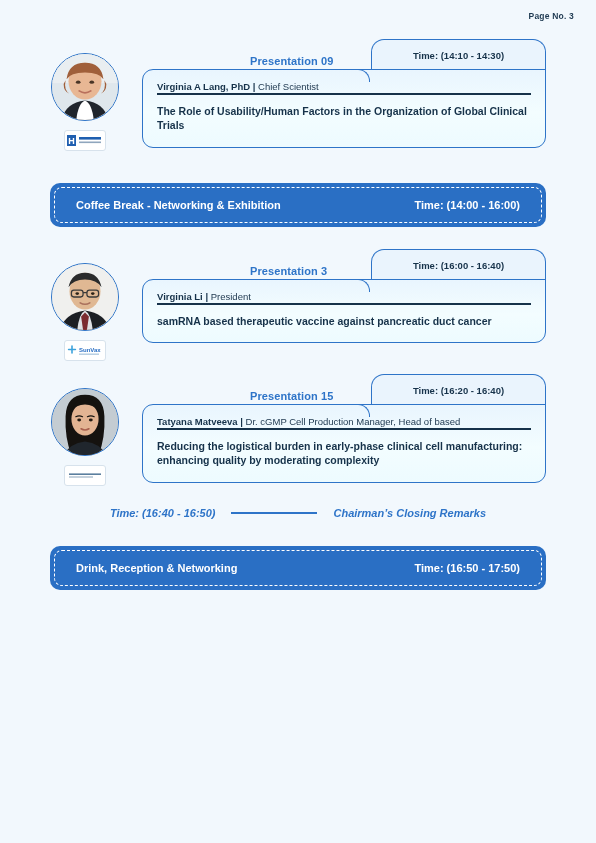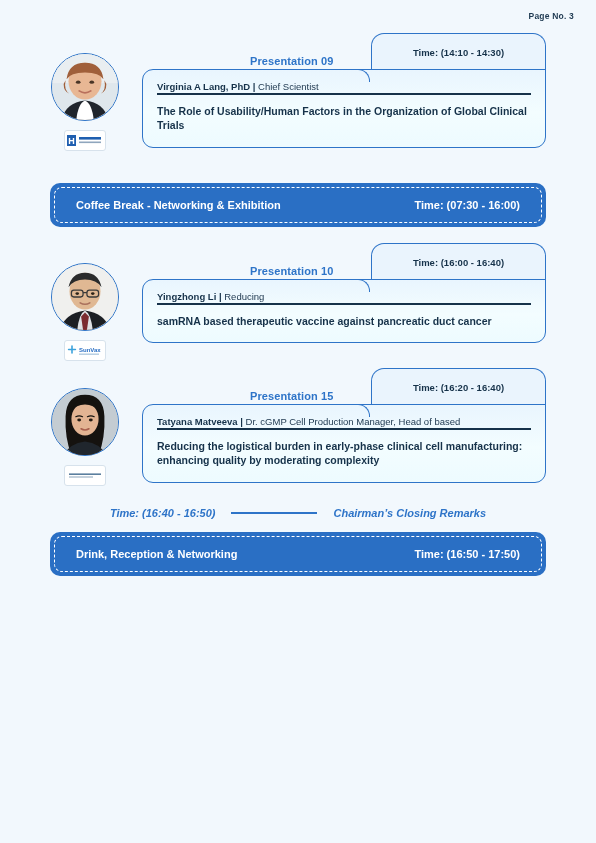--- a/index.html
+++ b/index.html
@@ -102,21 +102,21 @@
     letter-spacing: .1px;
     white-space: nowrap;
   }
 
   
   .time-tab {
     position: absolute;
     right: 0;
     bottom: -1px;
     width: 175px;
-    height: 37px;
+    height: 31px;
     background: #eaf4fd;
     border: 1.2px solid #2e74c8;
     border-bottom: none;
     border-radius: 13px 13px 0 0;
     display: flex;
     align-items: center;
     justify-content: center;
   }
   .time-tab span {
     font-size: 9.5px;
@@ -281,21 +281,21 @@
         </div>
         <div class="divider"></div>
         <div class="talk-title">The Role of Usability/Human Factors in the Organization of Global Clinical Trials</div>
       </div>
     </div>
   </div>
 
   <div class="banner" style="top:183px;">
     <div class="banner-inner">
       <span>Coffee Break - Networking &amp; Exhibition</span>
-      <span>Time: (07:30 - 16:00)</span>
+      <span>Time: (14:00 - 16:00)</span>
     </div>
   </div>
 
   <div class="pres-row" style="top:255px;">
 
     <div class="speaker">
       <div class="avatar">
         <svg viewBox="0 0 68 68">
           <rect width="68" height="68" fill="#f0f0ee"></rect>
           <ellipse cx="34" cy="28" rx="16" ry="19" fill="#e0b893"></ellipse>
@@ -318,31 +318,31 @@
             <line x1="2.6" y1="6.5" x2="9.4" y2="6.5"></line>
           </g>
           <text x="13" y="9" font-family="Liberation Sans, sans-serif" font-size="6" font-weight="bold" fill="#2a6fc4">SunVax</text>
           <rect x="13" y="10.6" width="20" height="1.1" fill="#9dbdd8"></rect>
         </svg>
       </div>
     </div>
 
     <div class="card-wrap">
       <div class="card-head">
-        <div class="pres-label">Presentation 10</div>
+        <div class="pres-label">Presentation 3</div>
         <div class="time-tab">
           <span>Time: (16:00 - 16:40)</span>
         </div>
       </div>
       <div class="card">
         <div class="notch"></div>
         <div class="speaker-line">
-          <span class="nm">Yingzhong Li</span>
+          <span class="nm">Virginia Li</span>
           <span class="nm">|</span>
-          <span class="rl">Reducing</span>
+          <span class="rl">President</span>
         </div>
         <div class="divider"></div>
         <div class="talk-title">samRNA based therapeutic vaccine against pancreatic duct cancer</div>
       </div>
     </div>
   </div>
 
   <div class="pres-row" style="top:380px;">
 
     <div class="speaker">
@@ -387,20 +387,20 @@
       </div>
     </div>
   </div>
 
   <div class="closing" style="top:502px;">
     <span class="ctime">Time: (16:40 - 16:50)</span>
     <span class="cline"></span>
     <span class="ctitle">Chairman’s Closing Remarks</span>
   </div>
 
-  <div class="banner" style="top:532px;">
+  <div class="banner" style="top:546px;">
     <div class="banner-inner">
       <span>Drink, Reception &amp; Networking</span>
       <span>Time: (16:50 - 17:50)</span>
     </div>
   </div>
 
 </div>
 
 </body></html>

